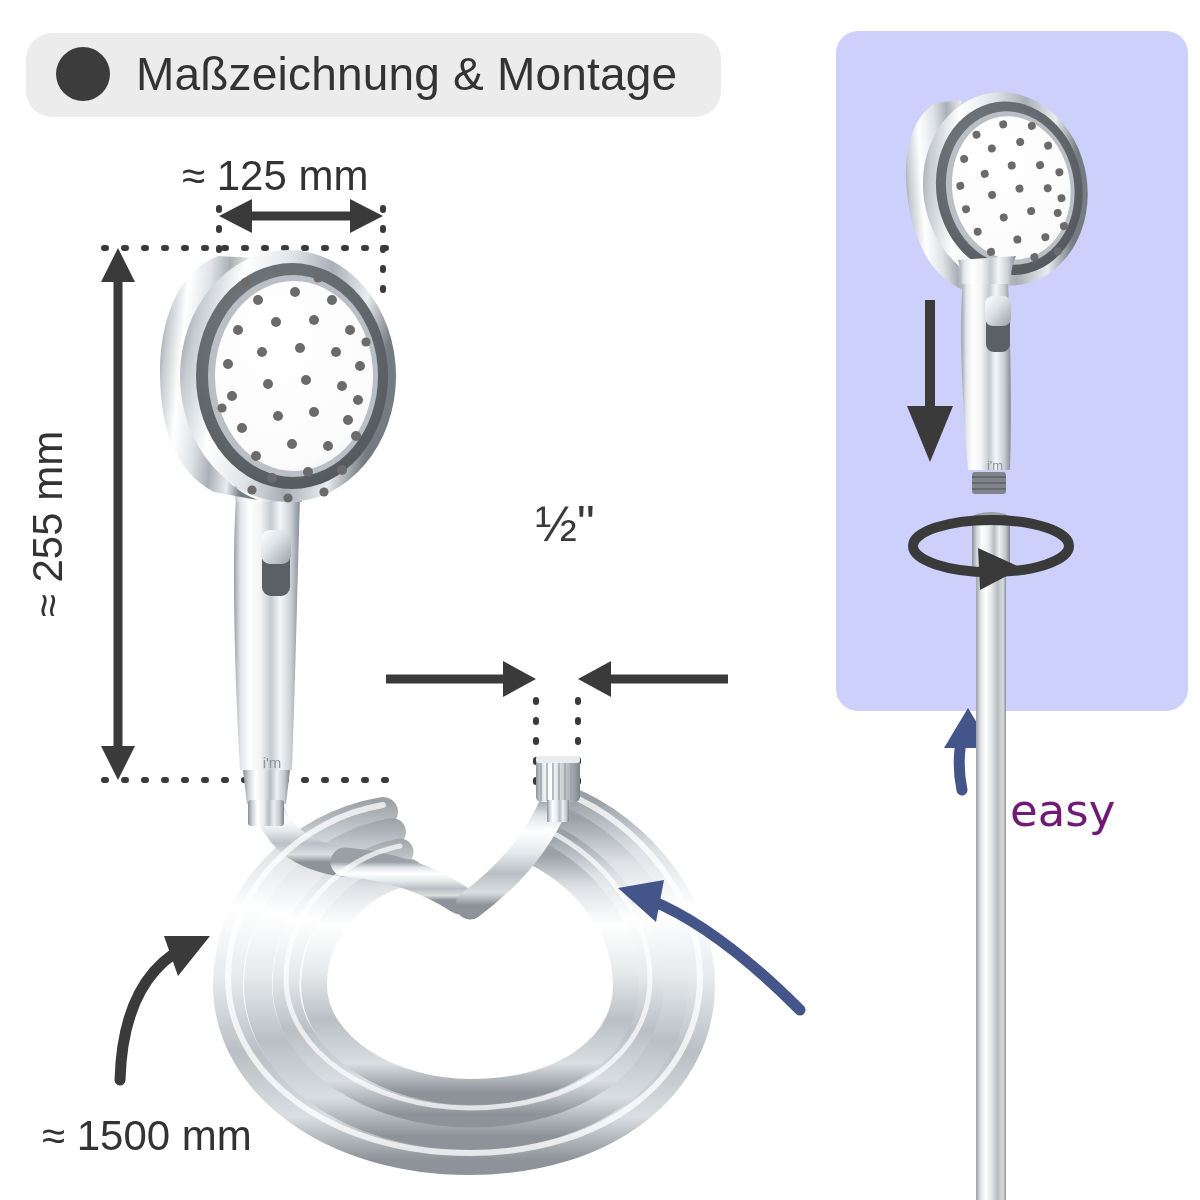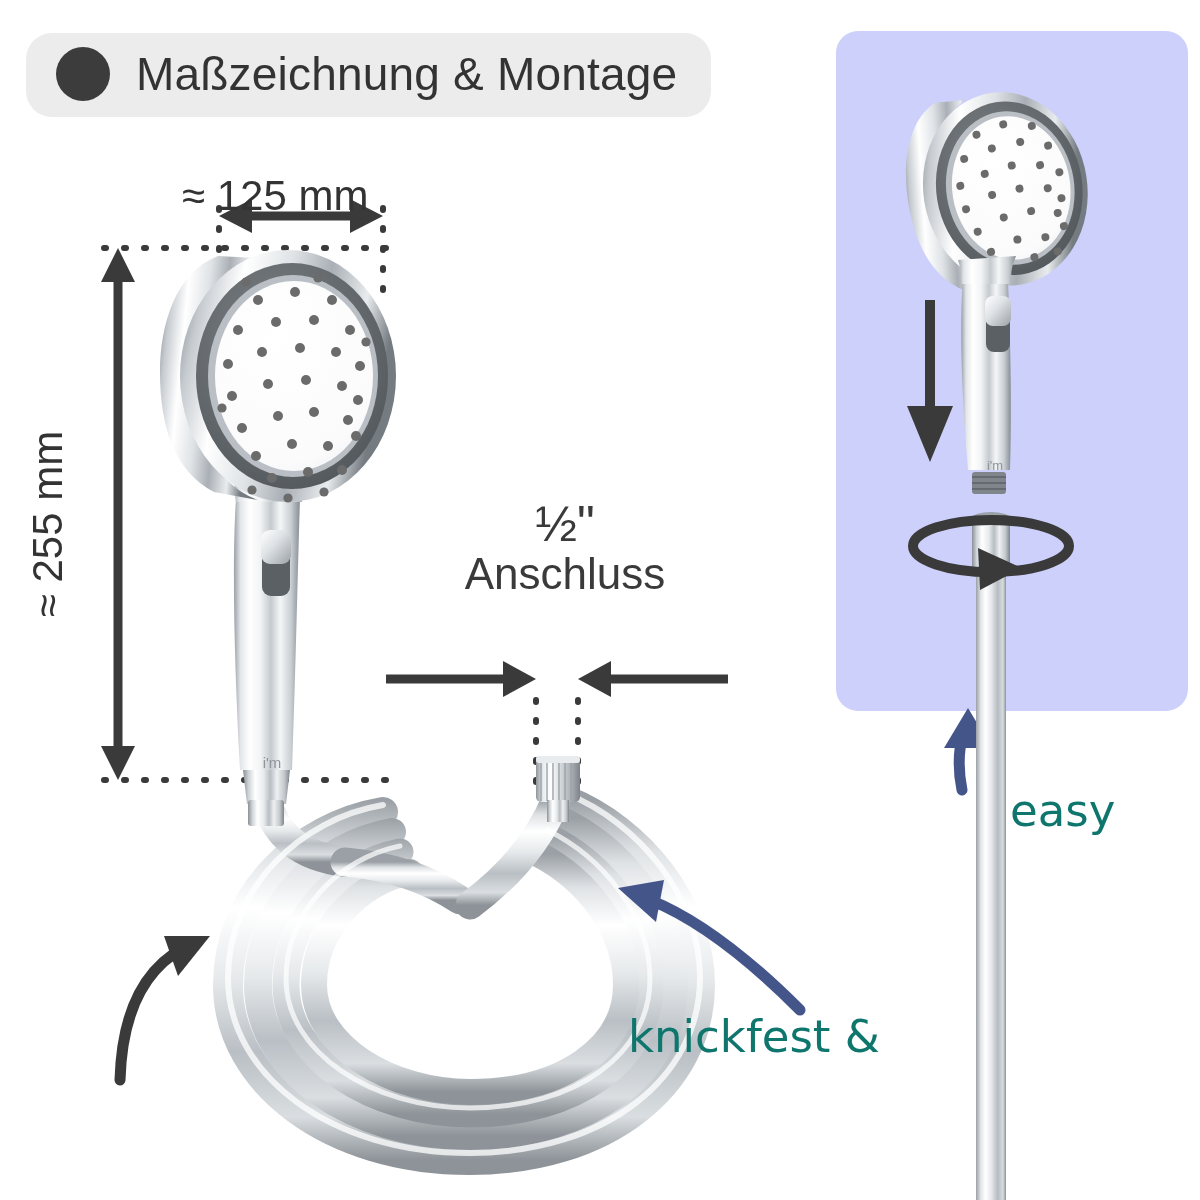--- a/index.html
+++ b/index.html
@@ -5,38 +5,38 @@
 <style>
   html,body{margin:0;padding:0;background:#ffffff;}
   body{width:1200px;height:1200px;overflow:hidden;font-family:"Liberation Sans",sans-serif;}
   #stage{position:relative;width:1200px;height:1200px;background:#fff;}
 
   
   .title-pill{
     position:absolute;left:26px;top:33px;
     display:flex;align-items:center;gap:26px;
     background:#ececec;border-radius:26px;
-    padding:14px 34px 16px 30px;
+    padding:14px 44px 16px 30px;
   }
   .title-dot{width:54px;height:54px;border-radius:50%;background:#3c3c3c;flex:0 0 auto;}
   .title-text{
     font-size:46px;color:#333333;letter-spacing:.2px;white-space:nowrap;
     font-weight:400;
   }
 
   
   .dim-label{position:absolute;color:#333333;font-size:42px;white-space:nowrap;}
   .conn-label{
     position:absolute;color:#3a3a3a;font-size:44px;line-height:1.06;
     text-align:center;white-space:nowrap;
   }
   .conn-label .frac{font-size:50px;}
 
   .hand{
-    position:absolute;color:#0f766e;
+    position:absolute;color:#701a75;
     font-family:"DejaVu Sans",sans-serif;
     font-size:45px;line-height:1.12;white-space:nowrap;
     font-weight:400;
   }
 
   
   .panel{
     position:absolute;left:836px;top:31px;width:352px;height:680px;
     background:#cdd0fb;border-radius:22px;
   }
@@ -375,31 +375,30 @@
       <ellipse cx="991" cy="546" rx="78" ry="26" fill="none" stroke="#3a3a3a" stroke-width="10"></ellipse>
       <polygon points="1022,568 978,548 980,590" fill="#3a3a3a"></polygon>
     </g>
 
     <g>
       <line x1="930" y1="300" x2="930" y2="418" stroke="#3a3a3a" stroke-width="10"></line>
       <polygon points="930,462 907,406 953,406" fill="#3a3a3a"></polygon>
     </g>
   </svg>
 
-  <div class="dim-label" style="left:182px;top:152px;margin-top:20px;">≈ 125 mm</div>
+  <div class="dim-label" style="left:182px;top:152px;">≈ 125 mm</div>
 
   <div class="dim-label" style="left:-45px;top:500px;transform:rotate(-90deg);transform-origin:center;">≈ 255 mm</div>
 
+  <div class="dim-label" style="left:42px;top:1112px;">≈ 1500 mm</div>
 
   <div class="conn-label" style="left:405px;top:498px;width:320px;">
     <div class="frac">½"</div>
-    <div>Anschluss</div>
   </div>
 
   <div class="hand" style="left:628px;top:1012px;">
-    <div>knickfest &amp;</div>
   </div>
 
   <div class="hand" style="left:1010px;top:786px;">
     <div>easy</div>
   </div>
 
 </div>
 
 </body></html>

